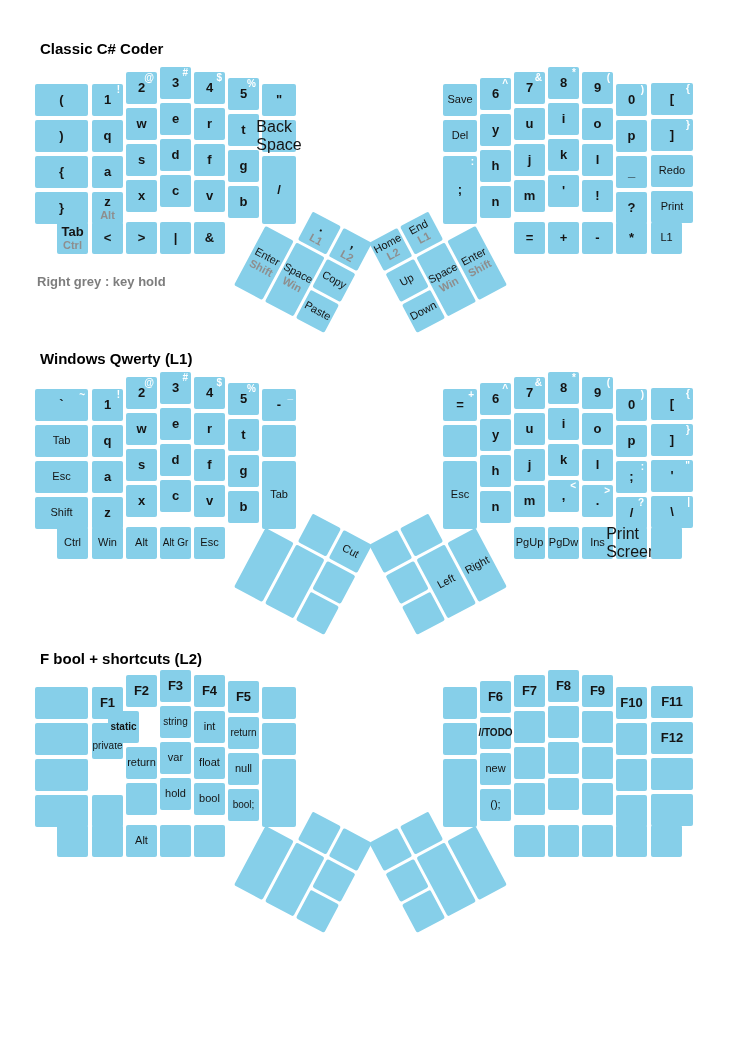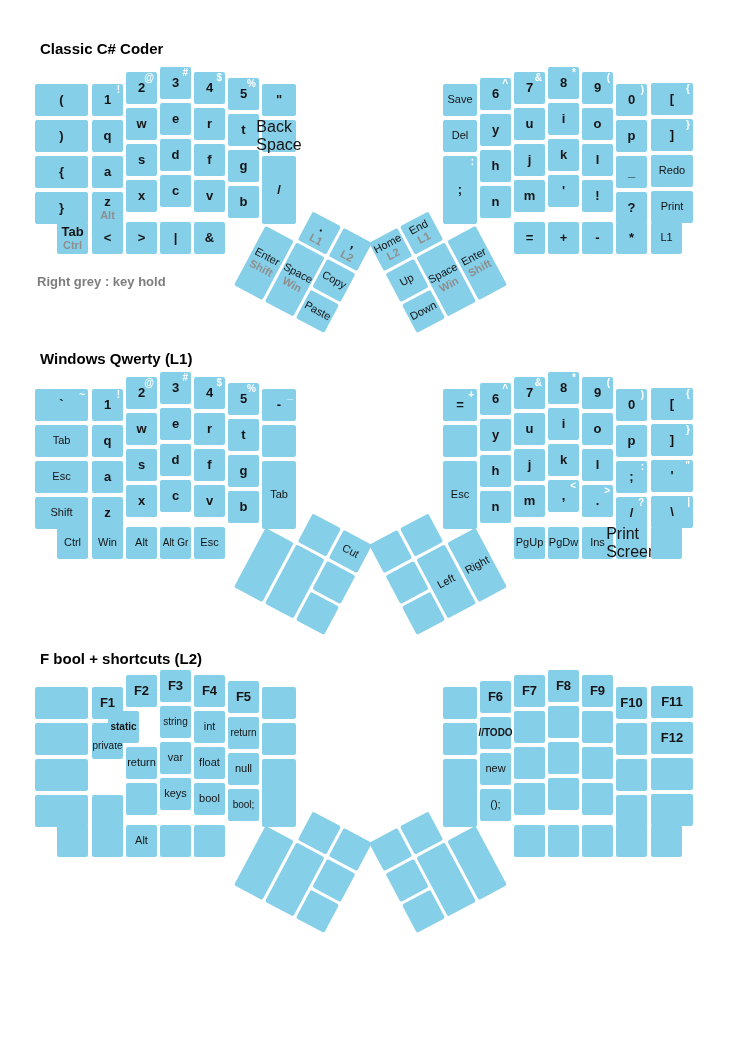--- a/index.html
+++ b/index.html
@@ -887,21 +887,21 @@
           <span class="main xs">string</span>
         </div>
       </div>
       <div class="key" style="left: 160px; top: 742px; width: 31px; height: 32px;">
         <div class="kin">
           <span class="main">var</span>
         </div>
       </div>
       <div class="key" style="left: 160px; top: 778px; width: 31px; height: 32px;">
         <div class="kin">
-          <span class="main">keys</span>
+          <span class="main">hold</span>
         </div>
       </div>
       <div class="key" style="left: 194px; top: 675px; width: 31px; height: 32px;">
         <div class="kin">
           <span class="main b">F4</span>
         </div>
       </div>
       <div class="key" style="left: 194px; top: 711px; width: 31px; height: 32px;">
         <div class="kin">
           <span class="main">int</span>

